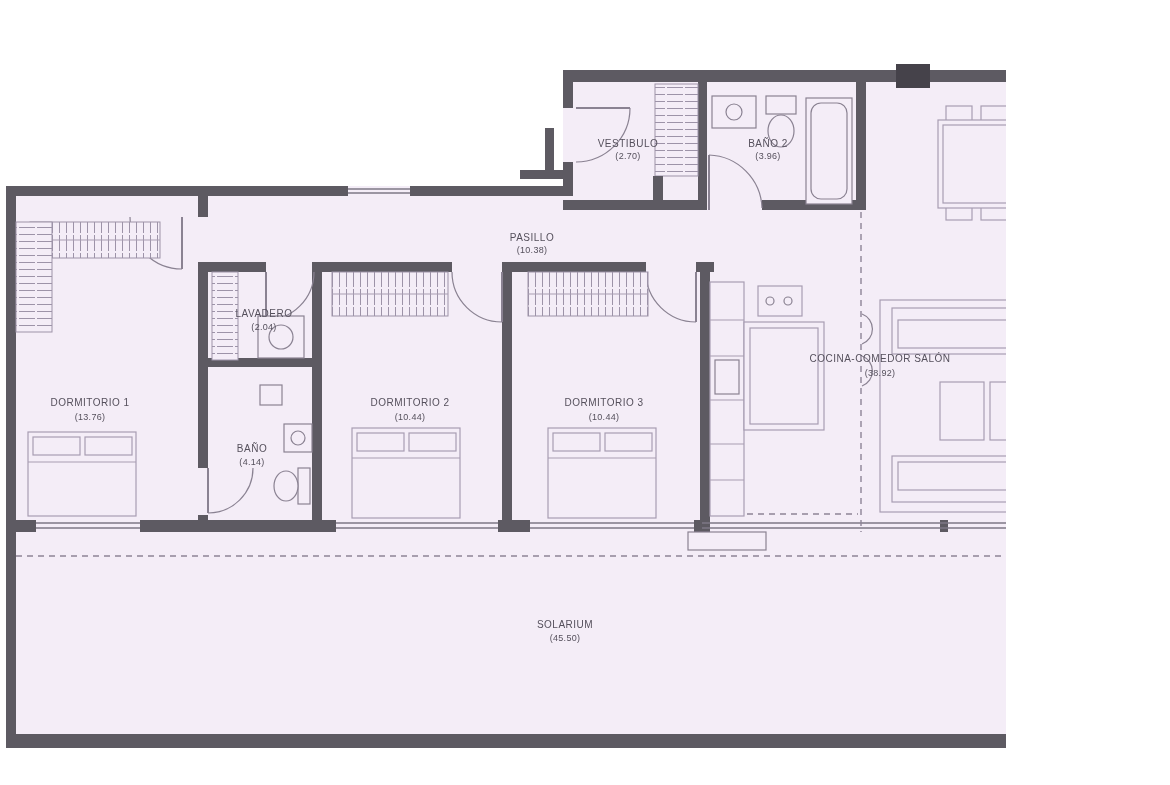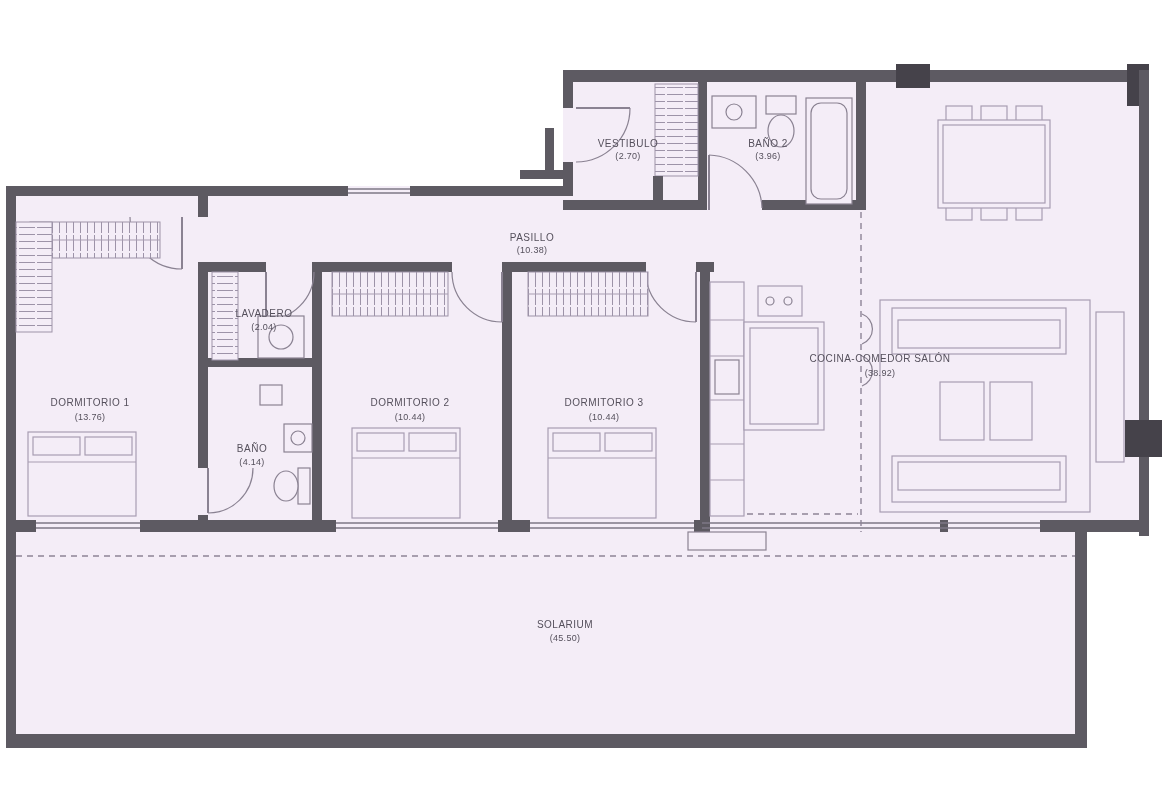--- a/index.html
+++ b/index.html
@@ -1,16 +1,16 @@
 <!DOCTYPE html>
 <html style="--floor: #f4edf7; --wall: #5d5a62; --wall_dark: #45424a; --line: #a79db2; --line2: #8a8292; --win: #7d7887; --dash: #8d8496; --hatch: #9d93a8; --ink: #55505c;"><head>
 <meta charset="utf-8">
 <style>
   html,body{margin:0;padding:0;background:#ffffff;}
-  .canvas{position:relative;width:1170px;height:785px;background:#fff;overflow:hidden;
+  .canvas{position:relative;width:1006px;height:785px;background:#fff;overflow:hidden;
           font-family:"Liberation Sans",sans-serif;}
   svg{display:block}
   .floor{fill:var(--floor,#f4edf7);}
   .wall{fill:var(--wall,#5d5a62);}
   .walldark{fill:var(--wall_dark,#45424a);}
   .thin{stroke:var(--line,#a79db2);stroke-width:1.2;fill:none;}
   .furn{stroke:var(--line,#a79db2);stroke-width:1.2;fill:var(--floor,#f4edf7);}
   .fix{stroke:var(--line2,#8a8292);stroke-width:1.2;fill:var(--floor,#f4edf7);}
   .door{stroke:var(--line2,#8a8292);stroke-width:1.2;fill:none;}
   .leaf{stroke:var(--line2,#8a8292);stroke-width:2;fill:none;}

